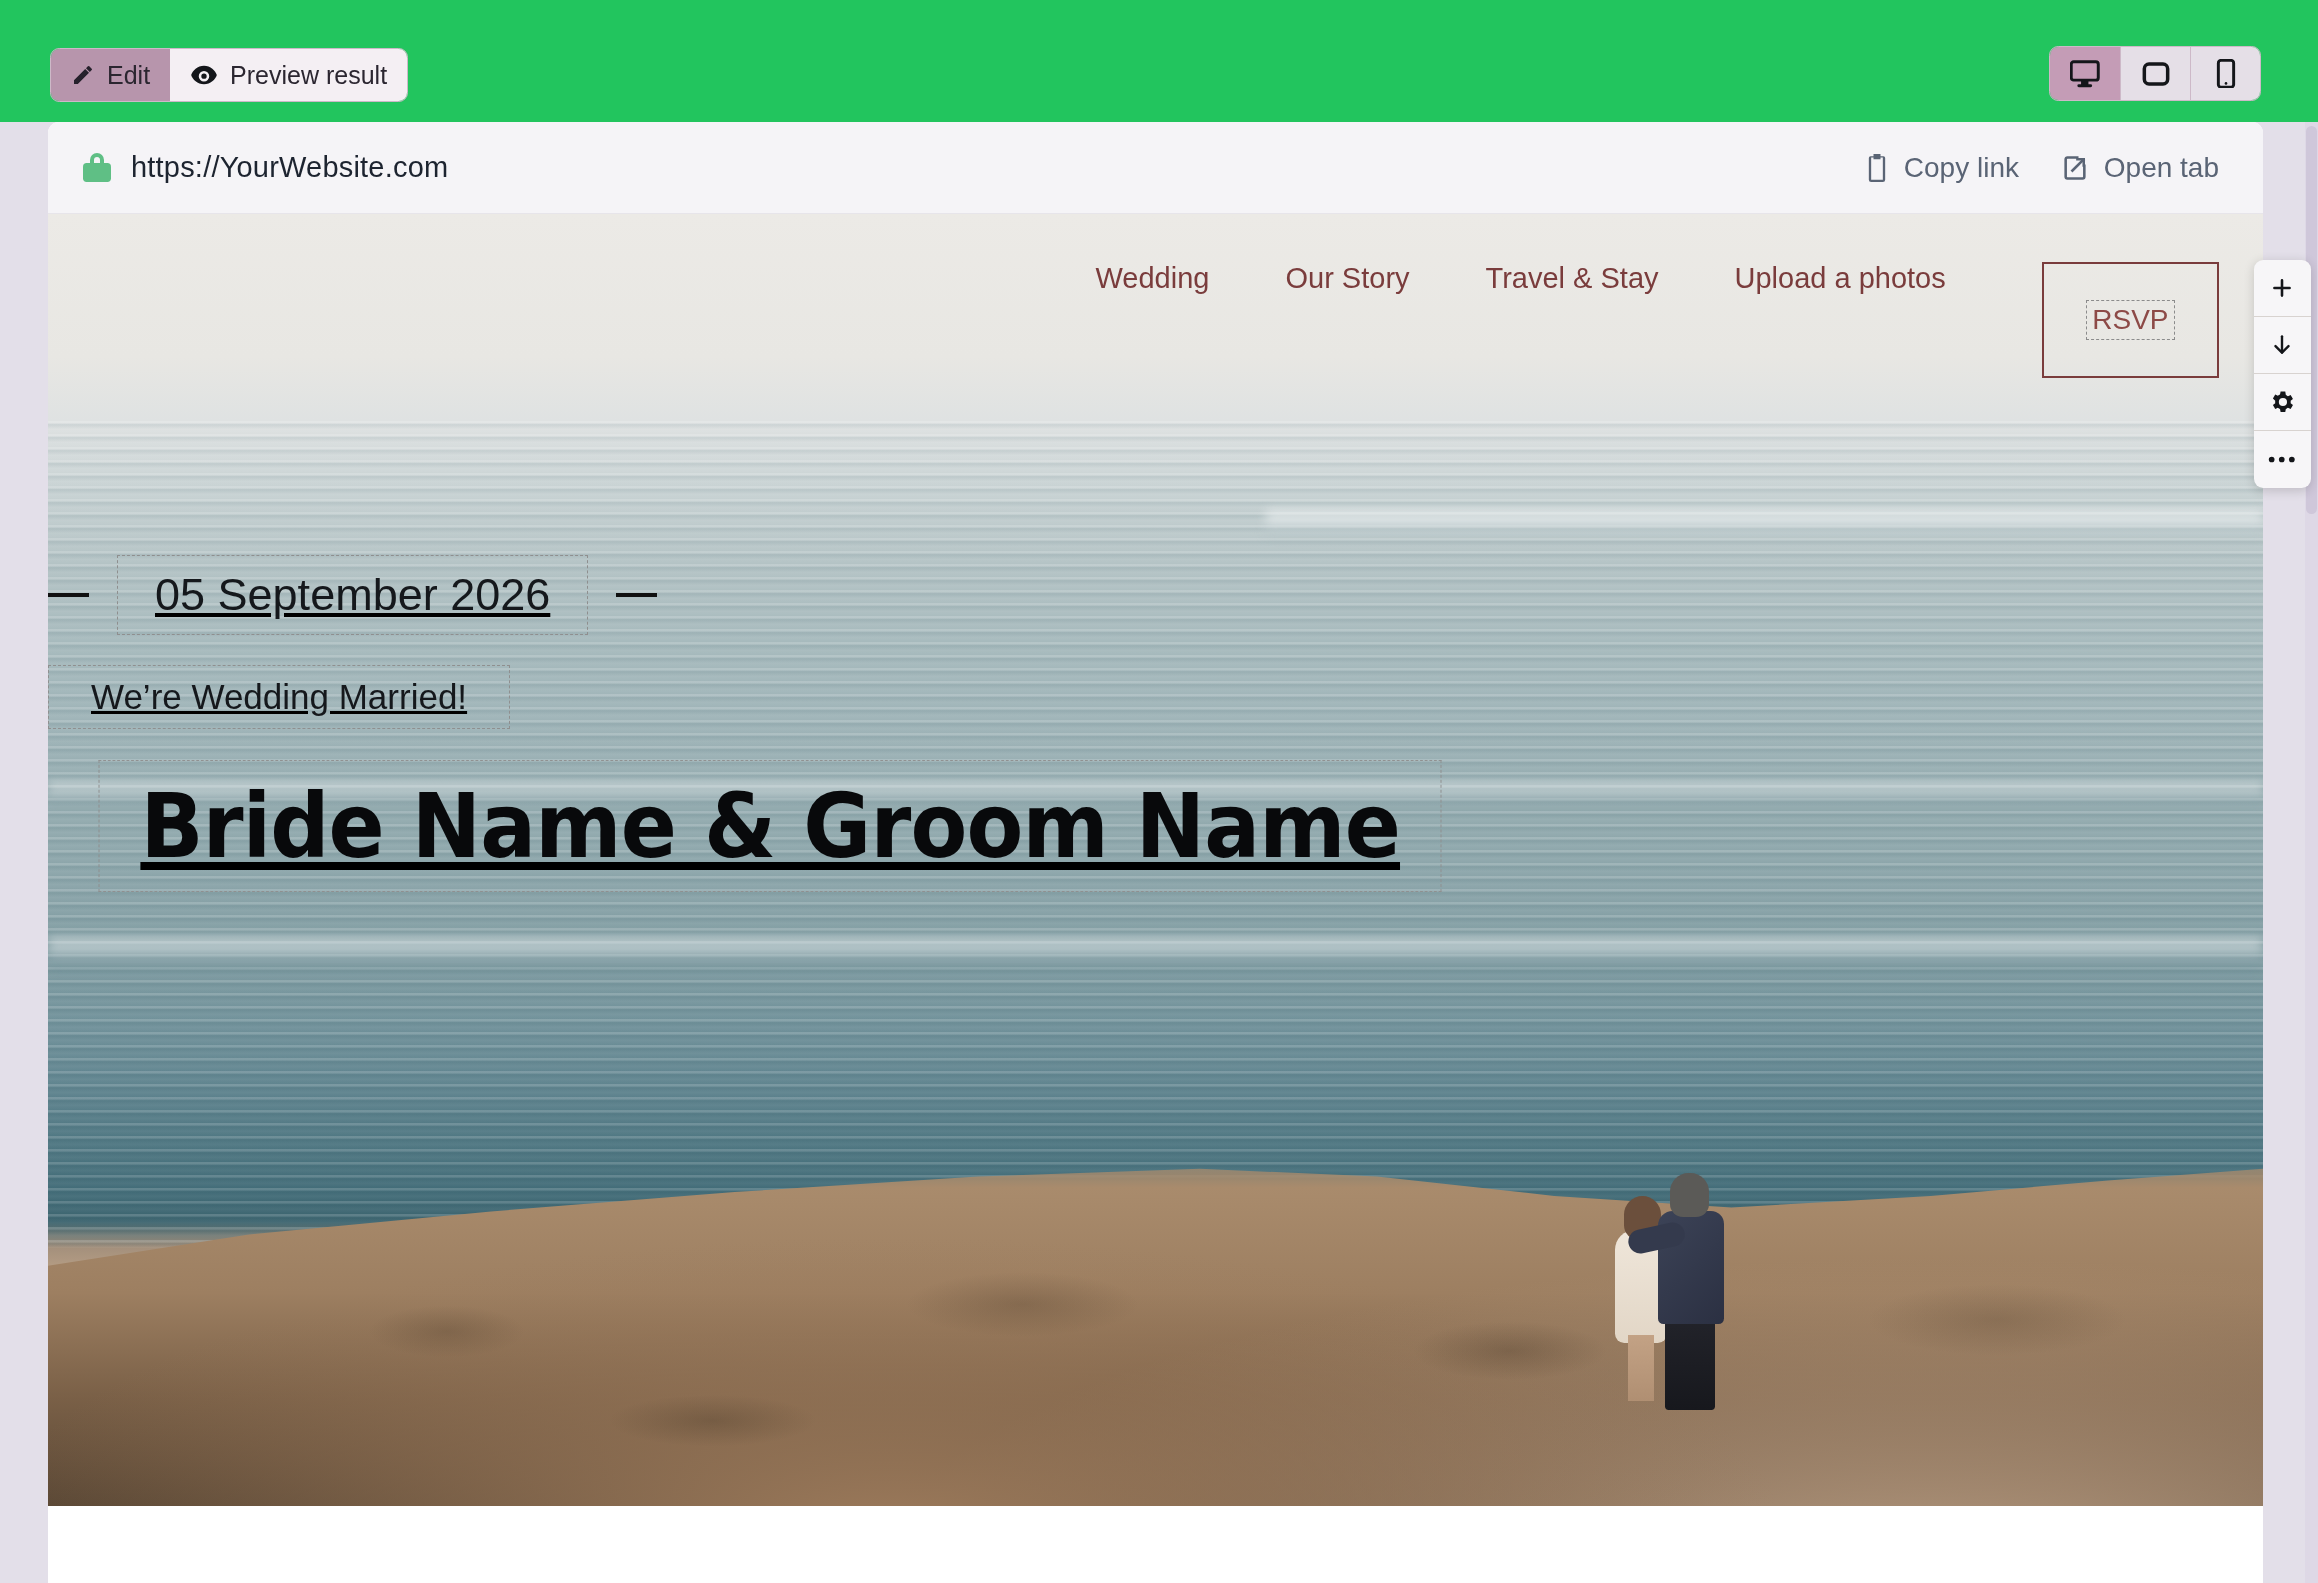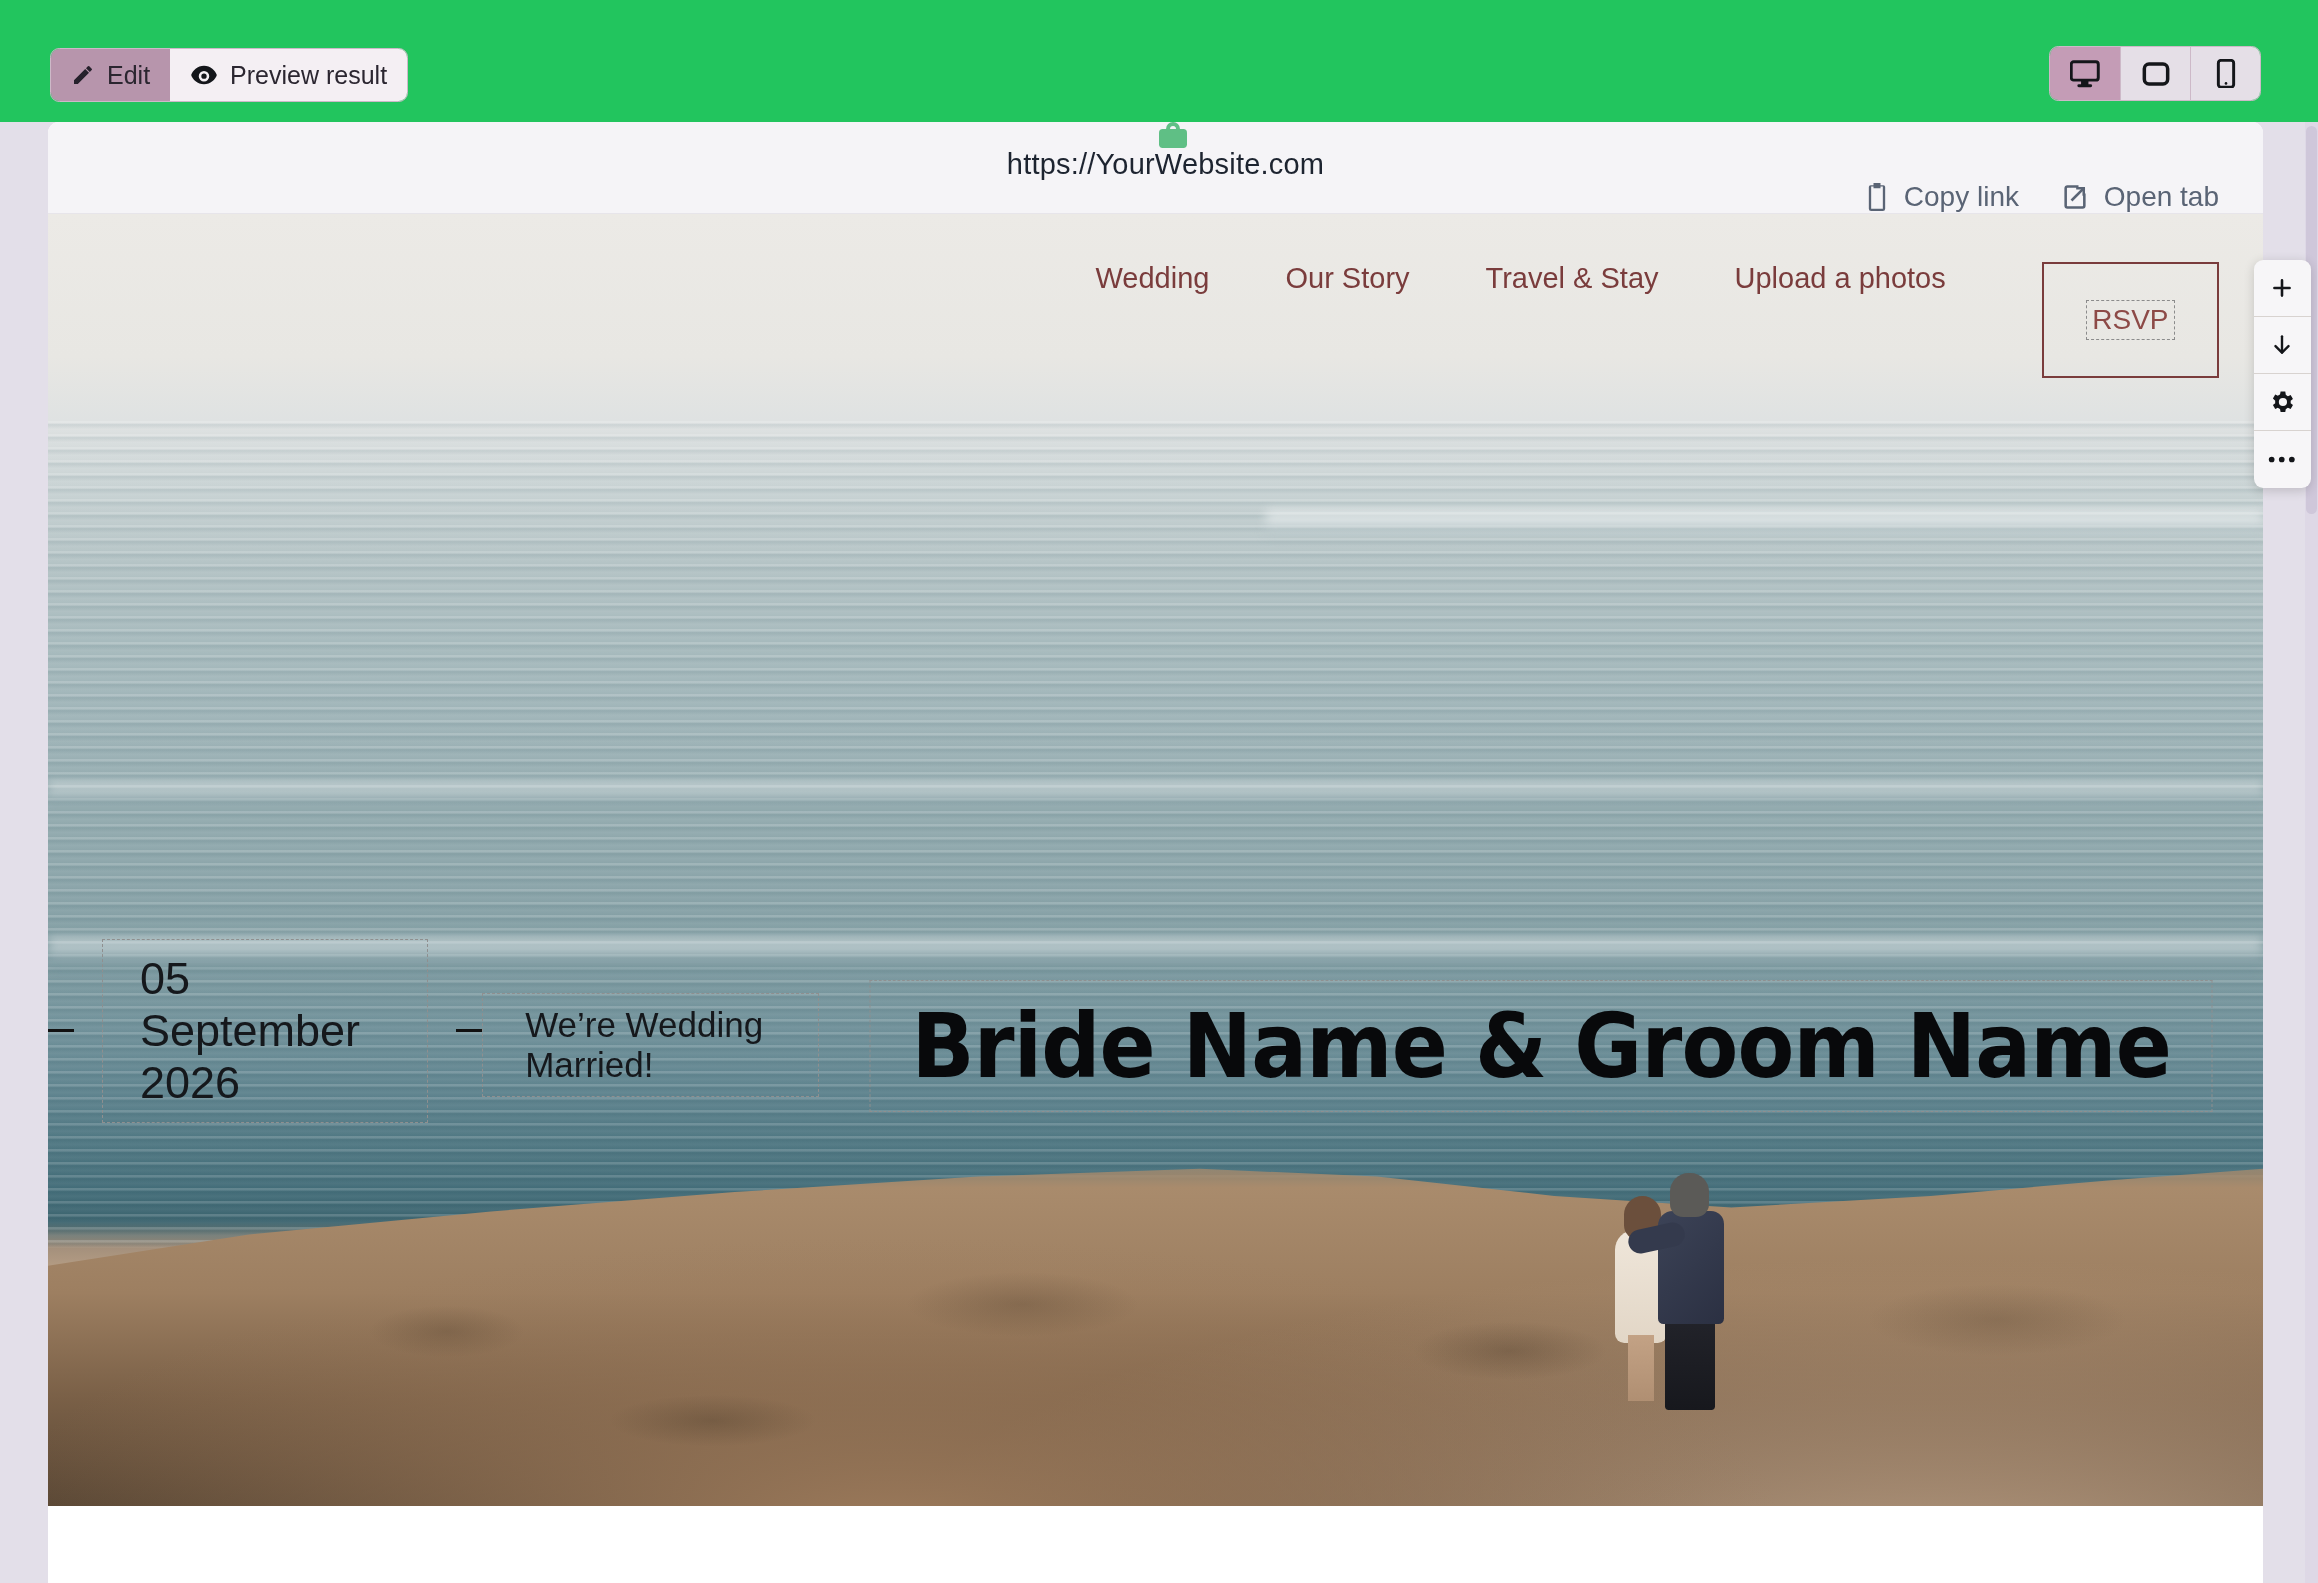--- a/index.html
+++ b/index.html
@@ -57,21 +57,20 @@
     overflow: hidden;
   }
 
   
   .urlbar {
     position: relative;
     height: 92px; width: 100%;
     background: #f5f4f7;
     display: flex; align-items: center;
     border-bottom: 0.9px solid #e7e5ea;
-    flex-direction: column;
   }
   .lock {
     margin-left: 35px; width: 28px; height: 29.5px;
     position: relative;
   }
   .lock .body {
     position: absolute; bottom: 0; left: 0;
     width: 28px; height: 19.4px; background: #5fbf85; border-radius: 3.7px;
   }
   .lock .shackle {
@@ -224,22 +223,22 @@
     cursor: pointer;
   }
   .rsvp-label {
     font-size: 28px; color: #8d4a47;
     border: 1.8px dashed #8b8b8b; padding: 2.8px 5.5px;
   }
 
   
   .hero-center {
     position: absolute; left: 0; top: 0; width: 100%; height: 100%;
-    display: flex; flex-direction: row; align-items: center;
-    padding-top: 341px; z-index: 4;
+    display: flex; flex-direction: column; align-items: flex-start;
+    padding-top: 341px; z-index: 4; text-decoration: underline;
   }
   .date-row { display: flex; align-items: center; gap: 28px; }
   .rule { width: 41px; height: 3.7px; background: #111; }
   .date-box {
     border: 1.8px dashed #8f8f8f; padding: 13px 37px;
     font-size: 45px; color: #15181c; font-weight: 400;
   }
   .subtitle-box {
     margin-top: 29.5px;
     border: 1.8px dashed #8f8f8f; padding: 11px 42px;

